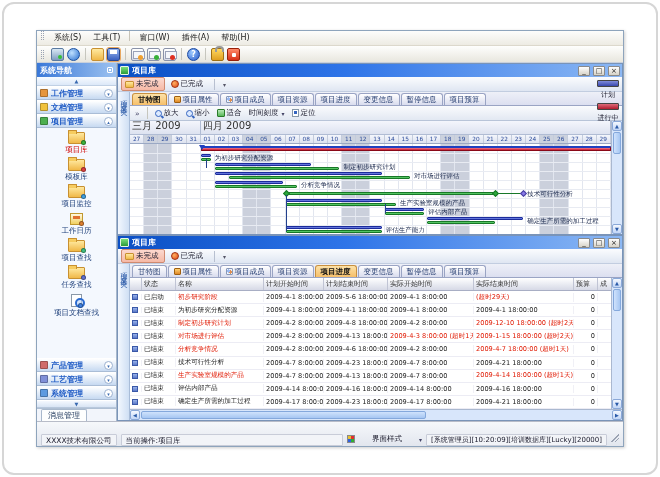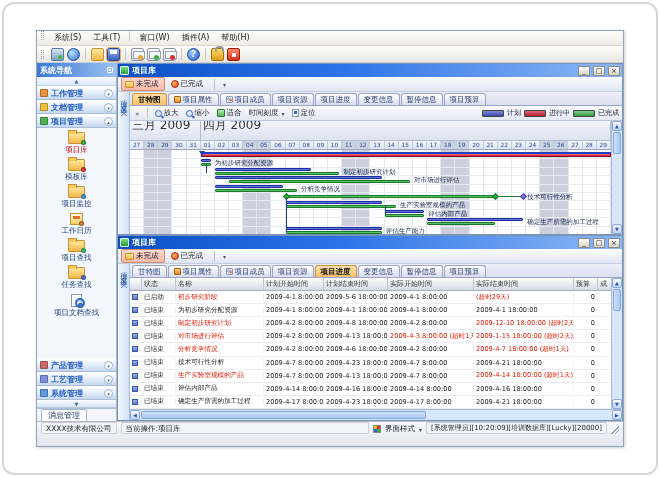--- a/index.html
+++ b/index.html
@@ -105,25 +105,25 @@
     background:linear-gradient(#fafbfd,#e2e8f2);border-bottom:1px solid #b8c4d8;font-size:7.5px;color:#223;}
   .gt-ovf{color:#446;padding:0 2px;}
   .gt-btn{display:flex;align-items:center;gap:2px;padding:0 2px;white-space:nowrap;}
   .gt-dd::after{content:"▾";font-size:6px;color:#446;margin-left:1px;}
   .ic-zoomin,.ic-zoomout{width:7px;height:7px;border:1.5px solid #3565c0;border-radius:50%;background:#dceaff;position:relative;}
   .ic-zoomin::after{content:"";position:absolute;right:-3px;bottom:-2px;width:3px;height:1.5px;background:#3565c0;transform:rotate(45deg);}
   .ic-zoomout::after{content:"";position:absolute;right:-3px;bottom:-2px;width:3px;height:1.5px;background:#3565c0;transform:rotate(45deg);}
   .ic-fit{width:8px;height:8px;background:linear-gradient(#b8e8b8,#58b858);border:1px solid #2a7a2a;border-radius:1px;}
   .ic-locate{width:7px;height:8px;background:#fff;border:1px solid #8898a8;position:relative;}
   .ic-locate::after{content:"";position:absolute;left:1px;top:1px;width:3px;height:3px;background:#3565c0;}
-  .legend{margin-left:auto;display:flex;align-items:center;gap:3px;font-size:7px;color:#223;}
+  .legend{margin-left:auto;display:flex;align-items:center;gap:3px;font-size:7px;color:#223;flex-direction:column;}
   .chip{width:22px;height:7px;border:1px solid #444;border-radius:1px;flex:none;}
   .timeline{flex:1;display:flex;min-height:0;}
   .tl-left{flex:1;display:flex;flex-direction:column;min-width:0;}
-  .months{height:20px;flex:none;display:flex;background:linear-gradient(#f4f6fc,#dde2f0);border-bottom:1px solid #b0bcd4;font-size:12px;color:#333;}
+  .months{height:14px;flex:none;display:flex;background:linear-gradient(#f4f6fc,#dde2f0);border-bottom:1px solid #b0bcd4;font-size:10px;color:#333;}
   .month{border-right:1px solid #b0bcd4;padding-left:2px;white-space:nowrap;overflow:hidden;line-height:9px;}
   .days{height:9px;flex:none;display:flex;background:linear-gradient(#f4f6fc,#dde2f0);border-bottom:1px solid #9aa8c4;font-size:5.8px;color:#2a4a9a;}
   .day{flex:1;text-align:center;border-right:1px solid #c4ccdc;line-height:9px;overflow:hidden;}
   .day.we{background:#ccd2de;}
   .chart{flex:1;position:relative;background:#fff;overflow:hidden;}
   .col{position:absolute;top:0;bottom:0;border-right:1px solid #e2e6ef;}
   .col.we{background:#cbd0dc;}
   .growline{position:absolute;left:0;right:0;border-bottom:1px solid #e8ebf2;}
   .bar{position:absolute;height:3px;border-radius:1px;}
   .bar.plan{background:linear-gradient(#8a9af0,#3a50c8);border:1px solid #1c2c9c;}
@@ -152,25 +152,25 @@
   .tblheader{height:13px;flex:none;display:flex;background:linear-gradient(#ffffff,#d6d9e6);border-bottom:1px solid #a8aec4;font-size:7px;color:#333;}
   .th{flex:none;border-right:1px solid #c0c4d4;padding:1px 2px;white-space:nowrap;overflow:hidden;line-height:11px;}
   .tbody{flex:1;display:flex;flex-direction:column;background:#fff;overflow:hidden;min-height:0;}
   .tr{flex:1;display:flex;border-bottom:1px solid #ececf4;min-height:0;align-items:center;}
   .td{flex:none;border-right:1px solid #f0f0f6;padding:0 2px;white-space:nowrap;overflow:hidden;
     font-size:6.6px;color:#222;display:flex;align-items:center;}
   .td.num{justify-content:flex-end;}
   .redtxt{color:#e01800;}
   .st-ic{width:6px;height:6px;background:linear-gradient(#9ab4ec,#5a78c8);border:1px solid #3a58a8;flex:none;}
   
-  .statusbar{height:17px;flex:none;display:flex;align-items:flex-end;gap:4px;padding:12px 4px;
+  .statusbar{height:17px;flex:none;display:flex;align-items:flex-start;gap:4px;padding:12px 4px;
     background:linear-gradient(#f6f8fb,#e2e6ee);border-top:1px solid #b8bcc8;font-size:7.5px;color:#223;}
   .sb-cell{border:1px solid #c8ccd8;border-radius:1px;padding:0 4px;height:12px;line-height:11px;background:#f2f4f8;white-space:nowrap;overflow:hidden;}
   .sb-cell.op{flex:1;}
-  .style-btn{display:flex;align-items:center;gap:4px;white-space:nowrap;}
+  .style-btn{display:flex;align-items:center;gap:17px;white-space:nowrap;}
   .style-btn::after{content:"▾";font-size:6px;color:#446;}
   .style-ic{width:8px;height:8px;border:1px solid #888;background:conic-gradient(#e03030 0 25%,#30b030 0 50%,#3060e0 0 75%,#e8c030 0 100%);}
   .sb-cell.sess{font-size:7px;}
   .gripcorner{width:8px;height:8px;flex:none;background:
     linear-gradient(135deg,transparent 0 50%,#9aa2b2 50% 58%,transparent 58% 72%,#9aa2b2 72% 80%,transparent 80% 94%,#9aa2b2 94%);}
 </style>
 </head>
 <body>
 
 <div class="card"></div>

